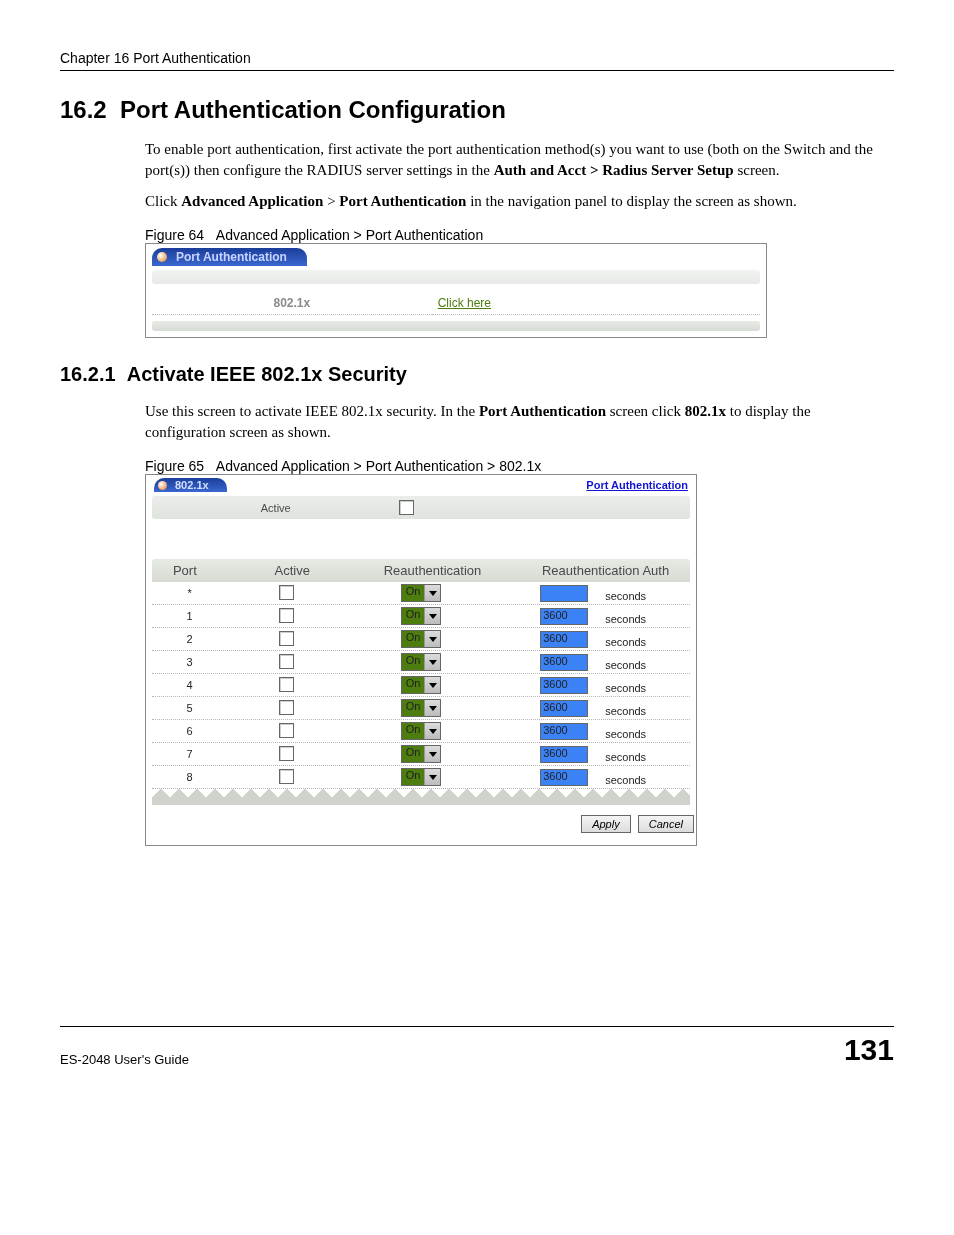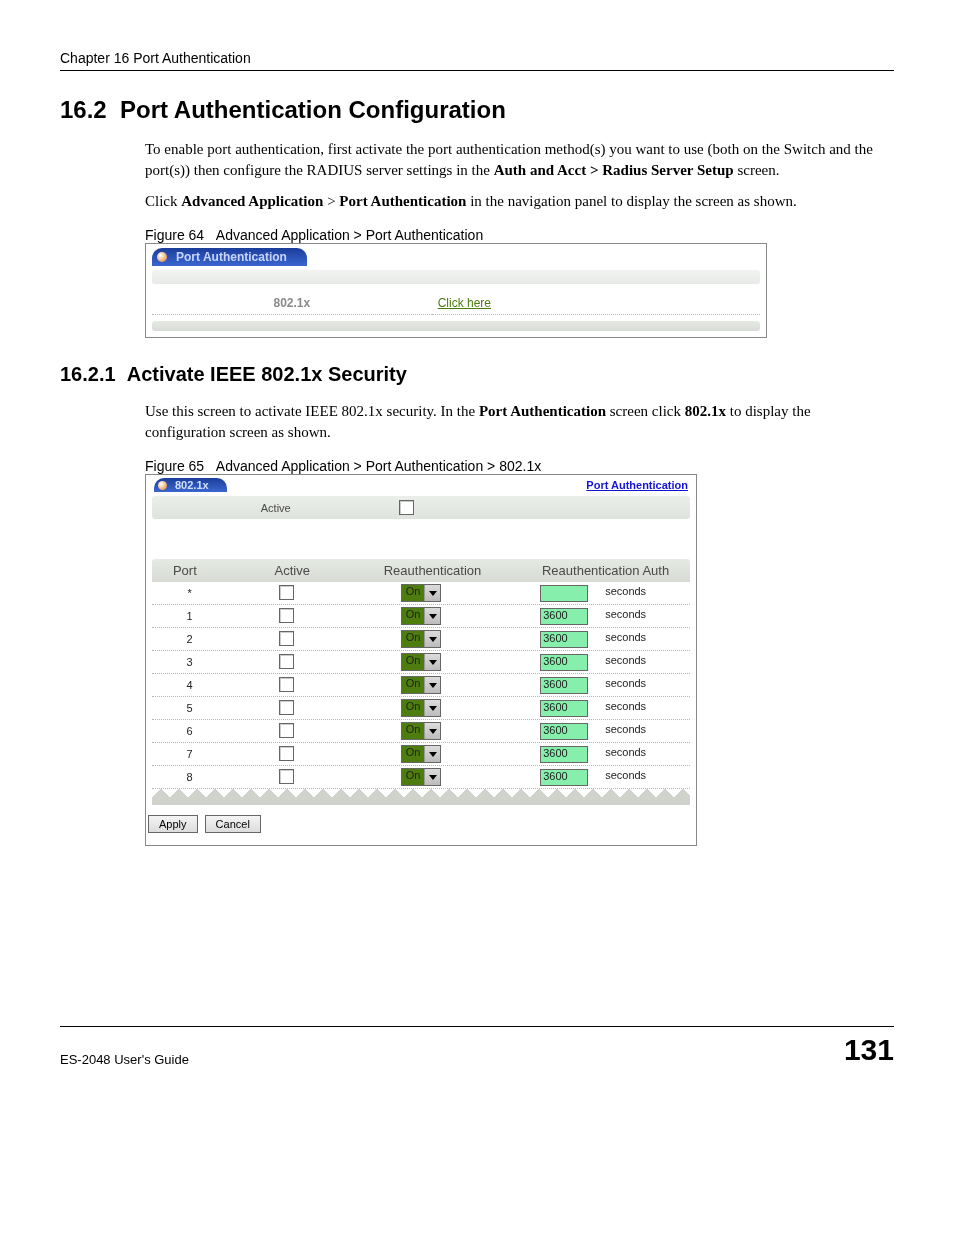--- a/index.html
+++ b/index.html
@@ -174,57 +174,57 @@
     align-items:center;
     border-bottom: 1px dotted #b5b5b5;
     font-size:11px;
     color:#222;
     height:22px;
   }
   .port-row > div { text-align:center; }
   .port-row .col-port{ width:14%; }
   .port-row .col-active{ width:22%; }
   .port-row .col-reauth{ width:28%; }
-  .port-row .col-timer{ width:36%; display:flex; align-items:flex-start; justify-content:center; gap:17px; }
+  .port-row .col-timer{ width:36%; display:flex; align-items:flex-end; justify-content:center; gap:17px; }
 
   .sel {
     display:inline-flex; align-items:flex-start;
     border:1px solid #666; background:#4d7c0f;
     height:16px; font-size:11px;
   }
   .sel .sel-text{ padding:0 4px; }
   .sel .sel-btn{
     width:15px; height:16px;
     background:linear-gradient(#dcdcdc,#bcbcbc);
     border-left:1px solid #999;
     display:flex; align-items:center; justify-content:center;
   }
   .sel .sel-btn::after{
     content:""; width:0;height:0;
     border-left:4px solid transparent;
     border-right:4px solid transparent;
     border-top:5px solid #000;
   }
   .txt {
-    border:1px solid #666; background:#86efac;
+    border:1px solid #666; background:#3b82f6;
     height:15px; width:42px; font-size:11px;
     padding:0 2px; display:inline-block; text-align:left;
   }
   .sec-label{ font-size:11px; color:#222; }
 
   .zigzag {
     height: 16px;
     margin: 0 6px;
     background:
       linear-gradient(135deg, #fff 6px, transparent 0) 0 0 / 18px 16px,
       linear-gradient(-135deg, #fff 6px, transparent 0) 0 0 / 18px 16px,
       #cfd3cc;
   }
 
-  .btn-row { text-align:left; padding:10px 0 12px 0; }
+  .btn-row { text-align:right; padding:10px 0 12px 0;font-style:italic; }
   .btn {
     display:inline-block;
     border:1px solid #666;
     background: linear-gradient(#f4f4f4,#dcdcdc);
     padding:2px 10px;
     font-size:11px;
     margin:0 2px;
     font-family: inherit;
   }
 

